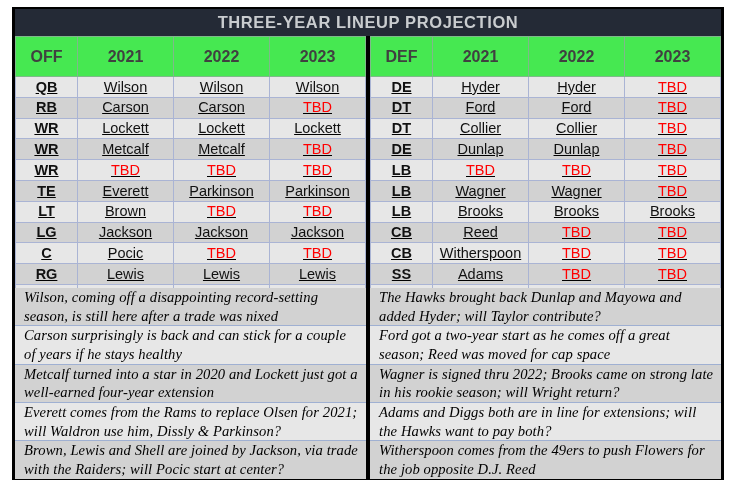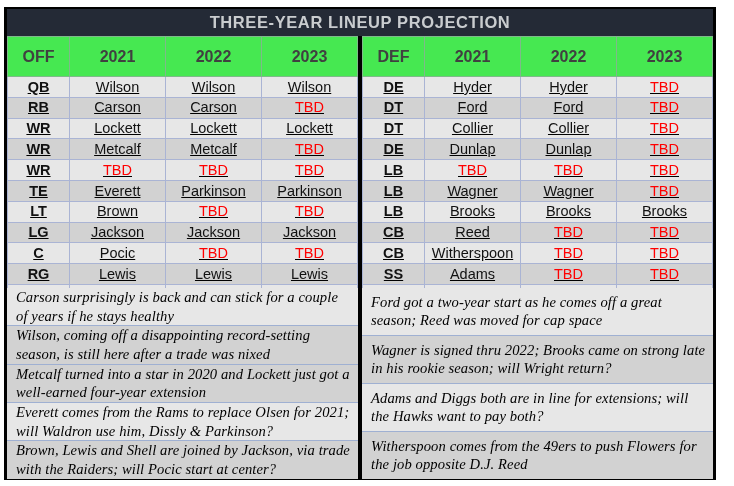--- a/index.html
+++ b/index.html
@@ -13,21 +13,21 @@
 
   #root {
     position: relative;
     width: 734px;
     height: 486px;
     background: #ffffff;
   }
 
   .frame {
     position: absolute;
-    left: 4px;
+    left: 12px;
     top: 7px;
     width: 712px;
     height: 473px;
     background: #0f1117;
     border: 3px solid #000000;
     border-top-width: 2px;
     display: flex;
     flex-direction: column;
   }
 
@@ -329,39 +329,42 @@
                   <td class="name tbd">TBD</td>
                 </tr>
               </tbody>
           </table>
         </div>
       </div>
 
       <div class="notes-row">
         <div class="col left">
           <div class="notes">
+              <div class="note odd">
+                <span>Wilson, coming off a disappointing record-setting season, is still here after a trade was nixed</span>
+              </div>
               <div class="note even">
                 <span>Carson surprisingly is back and can stick for a couple of years if he stays healthy</span>
-              </div>
-              <div class="note odd">
-                <span>Wilson, coming off a disappointing record-setting season, is still here after a trade was nixed</span>
               </div>
               <div class="note odd">
                 <span>Metcalf turned into a star in 2020 and Lockett just got a well-earned four-year extension</span>
               </div>
               <div class="note even">
                 <span>Everett comes from the Rams to replace Olsen for 2021; will Waldron use him, Dissly &amp; Parkinson?</span>
               </div>
               <div class="note odd">
                 <span>Brown, Lewis and Shell are joined by Jackson, via trade with the Raiders; will Pocic start at center?</span>
               </div>
             </div>
         </div>
         <div class="col right">
           <div class="notes">
+              <div class="note odd">
+                <span>The Hawks brought back Dunlap and Mayowa and added Hyder; will Taylor contribute?</span>
+              </div>
               <div class="note even">
                 <span>Ford got a two-year start as he comes off a great season; Reed was moved for cap space</span>
               </div>
               <div class="note odd">
                 <span>Wagner is signed thru 2022; Brooks came on strong late in his rookie season; will Wright return?</span>
               </div>
               <div class="note even">
                 <span>Adams and Diggs both are in line for extensions; will the Hawks want to pay both?</span>
               </div>
               <div class="note odd">

